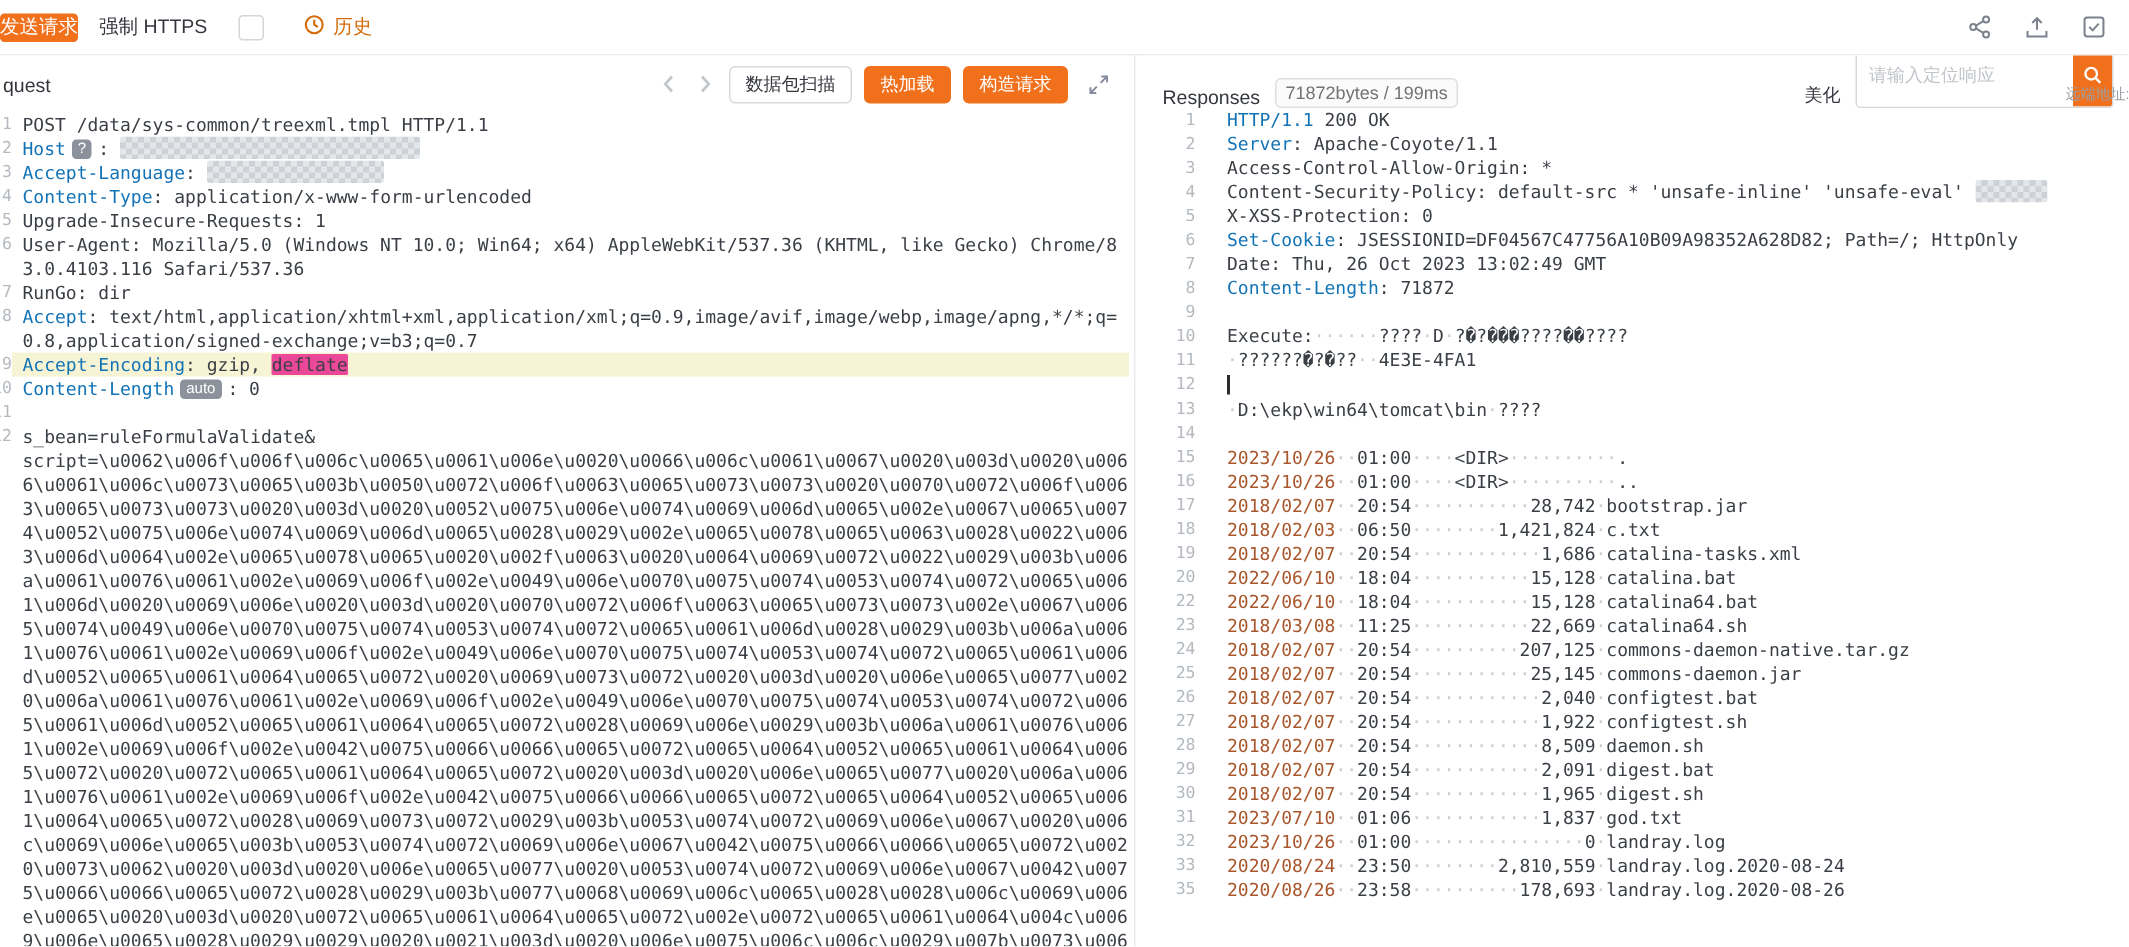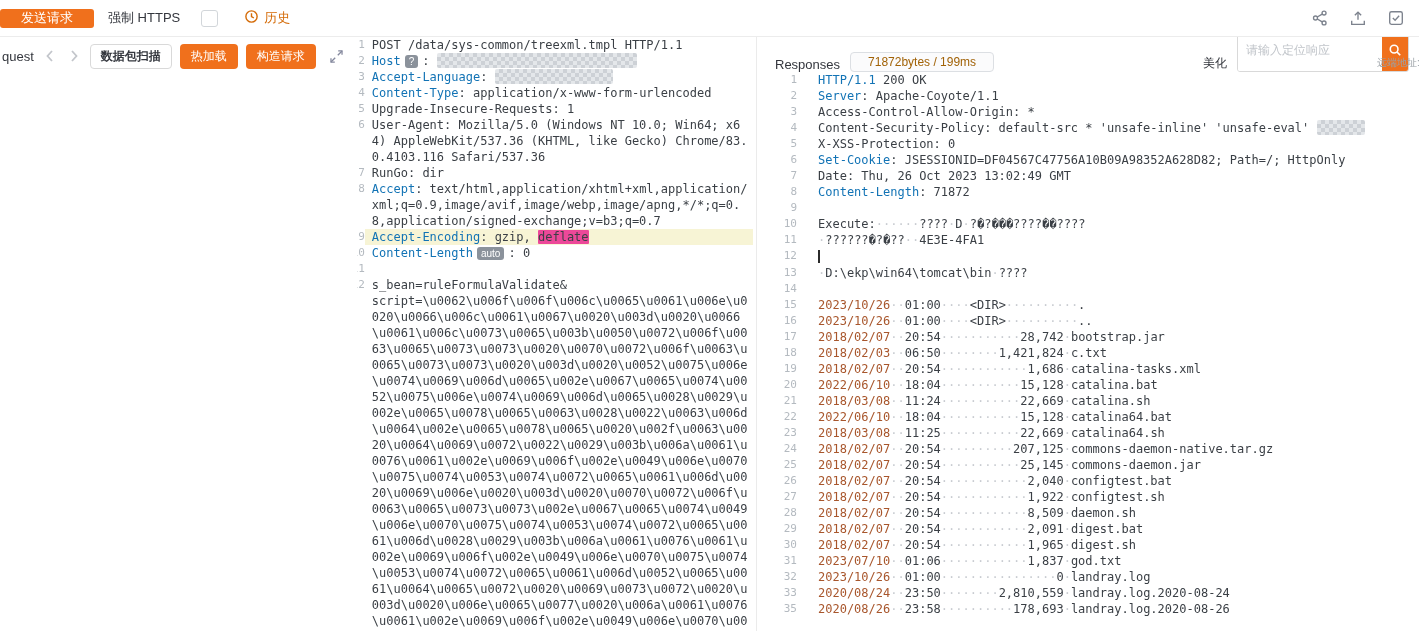--- a/index.html
+++ b/index.html
@@ -4,50 +4,50 @@
 <style>
   html,body{margin:0;padding:0;}
   body{
     width:1419px;height:631px;position:relative;overflow:hidden;background:#fff;
     font-family:"Liberation Sans",sans-serif;color:#33363d;
   }
   
   .topbar{position:absolute;left:0;top:0;width:100%;height:37px;background:#fff;
     border-bottom:1px solid #ececec;display:flex;align-items:center;box-sizing:border-box;padding:0 14px 0 0;}
   .btn-send{background:#f0701c;color:#fff;border:none;border-radius:3px;height:19px;
-    padding:0 21px;font-size:13px;cursor:pointer;font-family:inherit;}
+    padding:0 0;font-size:13px;cursor:pointer;font-family:inherit;}
   .https{display:flex;align-items:center;gap:21px;font-size:13px;color:#33363d;margin-left:14px;}
   .checkbox{width:15px;height:15px;border:1px solid #d2d6da;border-radius:3px;background:#fff;display:inline-block;}
   .history{display:flex;align-items:center;gap:5px;color:#d46b08;font-size:13px;margin-left:26px;cursor:pointer;}
   .spacer{flex:1;}
   .tool-icons{display:flex;align-items:center;gap:20px;}
   .ticon{width:18px;height:18px;display:inline-flex;}
   .ticon svg{stroke:#7c828d;fill:none;stroke-width:1.5;width:18px;height:18px;}
   .hicon svg{stroke:#d46b08;fill:none;stroke-width:1.5;width:15px;height:15px;}
 
   
-  .panel-left{position:absolute;left:0;top:37px;bottom:0;width:753px;background:#fff;display:flex;flex-direction:row;overflow:hidden;}
+  .panel-left{position:absolute;left:0;top:37px;bottom:0;width:753px;background:#fff;display:flex;flex-direction:column;overflow:hidden;}
   .vline{position:absolute;left:756px;top:37px;bottom:0;width:1px;background:#ebebeb;}
   .panel-right{position:absolute;left:761px;top:37px;right:0;bottom:0;background:#fff;overflow:hidden;}
 
   .phead{height:38px;display:flex;align-items:center;gap:8px;padding:0 8px 0 2px;box-sizing:border-box;}
   .ptitle{font-size:13px;color:#33363d;white-space:nowrap;}
   .chev{width:16px;height:16px;display:inline-flex;cursor:pointer;}
   .chev svg{stroke:#c3c6cb;fill:none;stroke-width:1.8;width:16px;height:16px;}
   .btn-plain{background:#fff;border:1px solid #d9d9d9;border-radius:4px;height:25px;padding:0 10px;
-    font-size:12px;color:#33363d;cursor:pointer;font-family:inherit;font-weight:bold;}
+    font-size:12px;color:#33363d;cursor:pointer;font-family:inherit;}
   .btn-orange{background:#f0701c;border:none;border-radius:4px;height:25px;padding:0 11px;
     font-size:12px;color:#fff;cursor:pointer;font-family:inherit;text-align:right;}
   .expand{width:17px;height:17px;display:inline-flex;cursor:pointer;margin:0 4px;}
   .expand svg{stroke:#85899e;fill:none;stroke-width:1.5;width:17px;height:17px;}
   .ml-auto{margin-left:auto;}
 
   .phead-right{height:35px;display:flex;align-items:flex-end;gap:10px;padding:0 10px 0 14px;box-sizing:border-box;}
-  .stats-badge{border:1px solid #dcdfe3;background:#fbfbfc;color:#a16207;font-size:12px;
-    border-radius:4px;padding:2px 17px;white-space:nowrap;}
+  .stats-badge{border:1px solid #dcdfe3;background:#fbfbfc;color:#737373;font-size:12px;
+    border-radius:4px;padding:2px 6px;white-space:nowrap;}
   .beautify{font-size:12px;color:#33363d;cursor:pointer;white-space:nowrap;margin-left:32px;}
   .search{display:flex;height:44px;border:1px solid #d9d9d9;border-radius:3px;overflow:hidden;box-sizing:border-box;}
   .search input{border:none;outline:none;width:128px;padding:0 8px;font-size:12px;color:#333;font-family:inherit;}
   .search input::placeholder{color:#c1c5ca;}
   .sbtn{width:26px;background:#f0701c;border:none;display:flex;align-items:center;justify-content:center;cursor:pointer;}
   .sbtn svg{stroke:#fff;fill:none;stroke-width:1.8;width:14px;height:14px;}
   .remote{position:absolute;top:19px;left:616px;font-size:10px;color:#9aa0a6;
     display:flex;align-items:center;gap:3px;white-space:nowrap;}
 
   
@@ -323,24 +323,20 @@
       </div>
       <div class="ln">
         <span class="gut"><span>19</span></span>
         <span class="code"><span class="tk-d">2018/02/07</span><span class="tk-w">··</span><span class="tk-t">20:54</span><span class="tk-w">············</span><span class="tk-t">1,686</span><span class="tk-w">·</span><span class="tk-t">catalina-tasks.xml</span></span>
       </div>
       <div class="ln">
         <span class="gut"><span>20</span></span>
         <span class="code"><span class="tk-d">2022/06/10</span><span class="tk-w">··</span><span class="tk-t">18:04</span><span class="tk-w">···········</span><span class="tk-t">15,128</span><span class="tk-w">·</span><span class="tk-t">catalina.bat</span></span>
       </div>
       <div class="ln">
-        <span class="gut"><span>21</span></span>
-        <span class="code"><span class="tk-d">2018/03/08</span><span class="tk-w">··</span><span class="tk-t">11:24</span><span class="tk-w">···········</span><span class="tk-t">22,669</span><span class="tk-w">·</span><span class="tk-t">catalina.sh</span></span>
-      </div>
-      <div class="ln">
         <span class="gut"><span>22</span></span>
         <span class="code"><span class="tk-d">2022/06/10</span><span class="tk-w">··</span><span class="tk-t">18:04</span><span class="tk-w">···········</span><span class="tk-t">15,128</span><span class="tk-w">·</span><span class="tk-t">catalina64.bat</span></span>
       </div>
       <div class="ln">
         <span class="gut"><span>23</span></span>
         <span class="code"><span class="tk-d">2018/03/08</span><span class="tk-w">··</span><span class="tk-t">11:25</span><span class="tk-w">···········</span><span class="tk-t">22,669</span><span class="tk-w">·</span><span class="tk-t">catalina64.sh</span></span>
       </div>
       <div class="ln">
         <span class="gut"><span>24</span></span>
         <span class="code"><span class="tk-d">2018/02/07</span><span class="tk-w">··</span><span class="tk-t">20:54</span><span class="tk-w">··········</span><span class="tk-t">207,125</span><span class="tk-w">·</span><span class="tk-t">commons-daemon-native.tar.gz</span></span>

